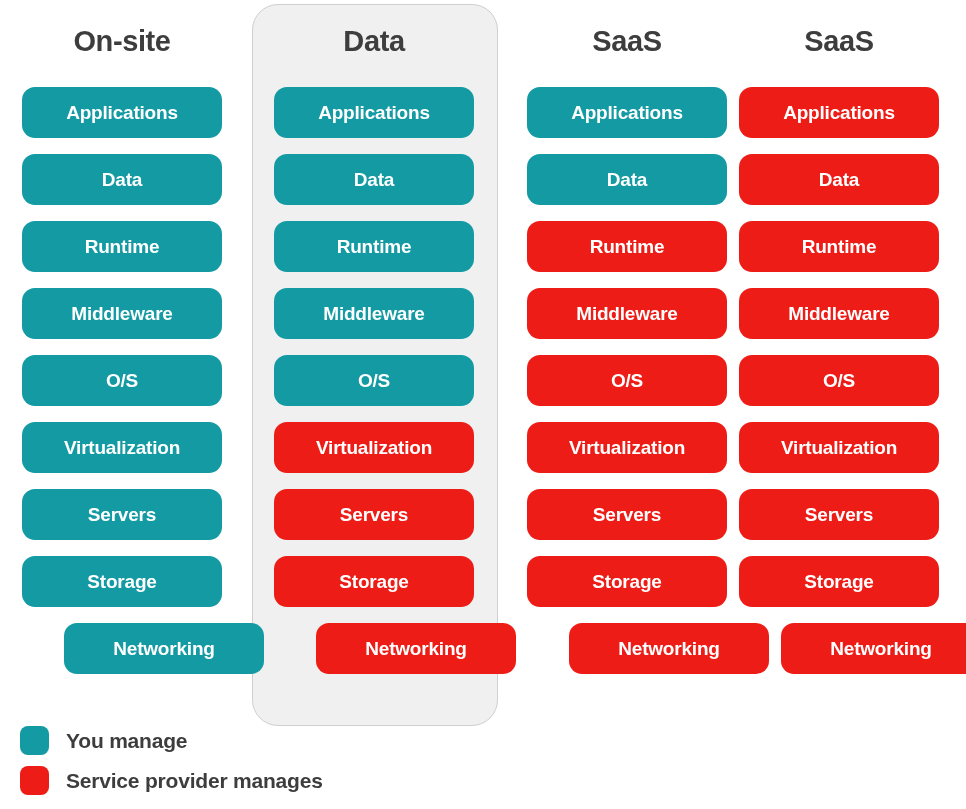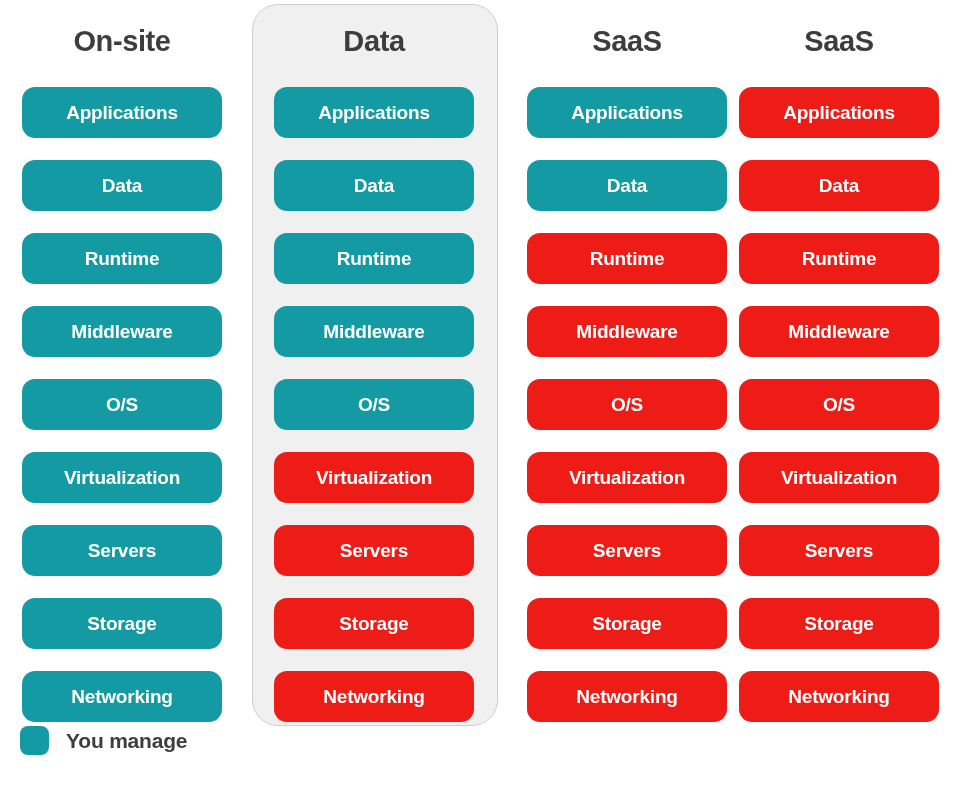--- a/index.html
+++ b/index.html
@@ -64,32 +64,32 @@
     position: absolute;
     top: 87px;
     left: 0;
     width: 200px;
   }
 
   .pill {
     width: 200px;
     height: 51px;
     border-radius: 13px;
-    margin-bottom: 22px;
+    margin-bottom: 16px;
     display: flex;
     align-items: center;
     justify-content: center;
     box-sizing: border-box;
     color: #ffffff;
     font-size: 19px;
     font-weight: bold;
     letter-spacing: -0.2px;
     white-space: nowrap;
   }
-  .pill:last-child { margin-bottom: 0; }
+  .pill:last-child { margin-bottom: 0; margin-left: 42px; }
 
   .pill.you   { background: #139AA3; }
   .pill.prov  { background: #ED1C16; }
 
   
   .legend {
     position: absolute;
     left: 20px;
     top: 723px;
     width: 520px;
@@ -183,15 +183,19 @@
       <div class="pill prov">Storage</div>
       <div class="pill prov">Networking</div>
     </div>
   </div>
 
   <div class="legend">
     <div class="legend-row">
       <span class="legend-swatch you"></span>
       <span class="legend-label">You manage</span>
     </div>
+    <div class="legend-row">
+      <span class="legend-swatch prov"></span>
+      <span class="legend-label">Service provider manages</span>
+    </div>
   </div>
 
 </div>
 
 </body></html>

